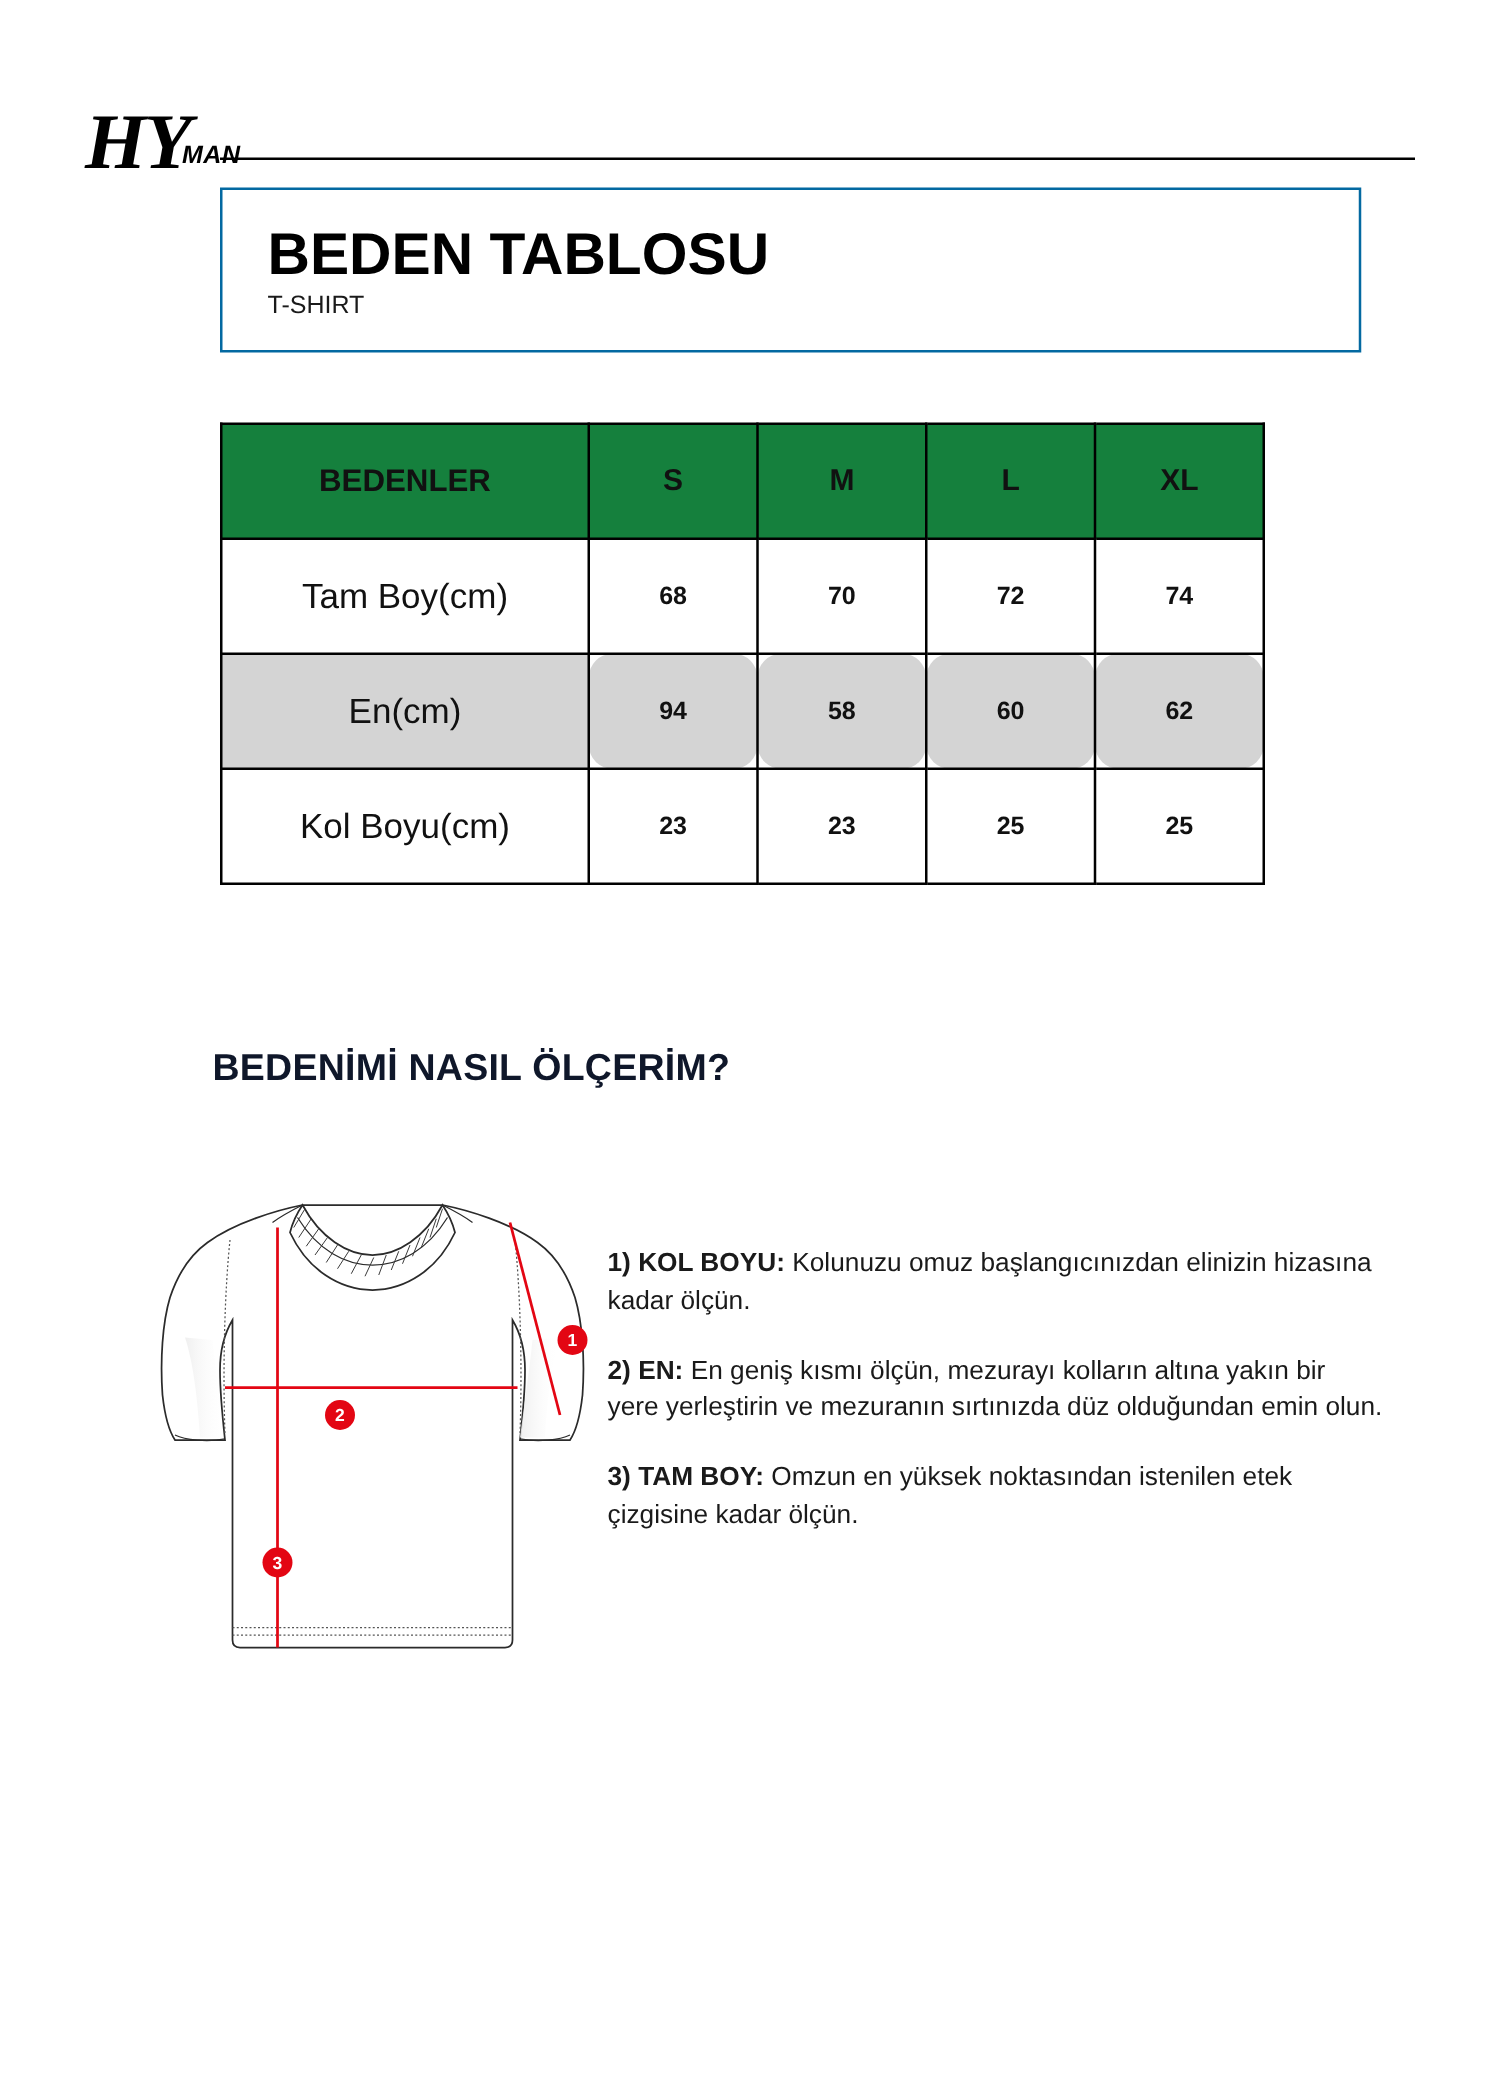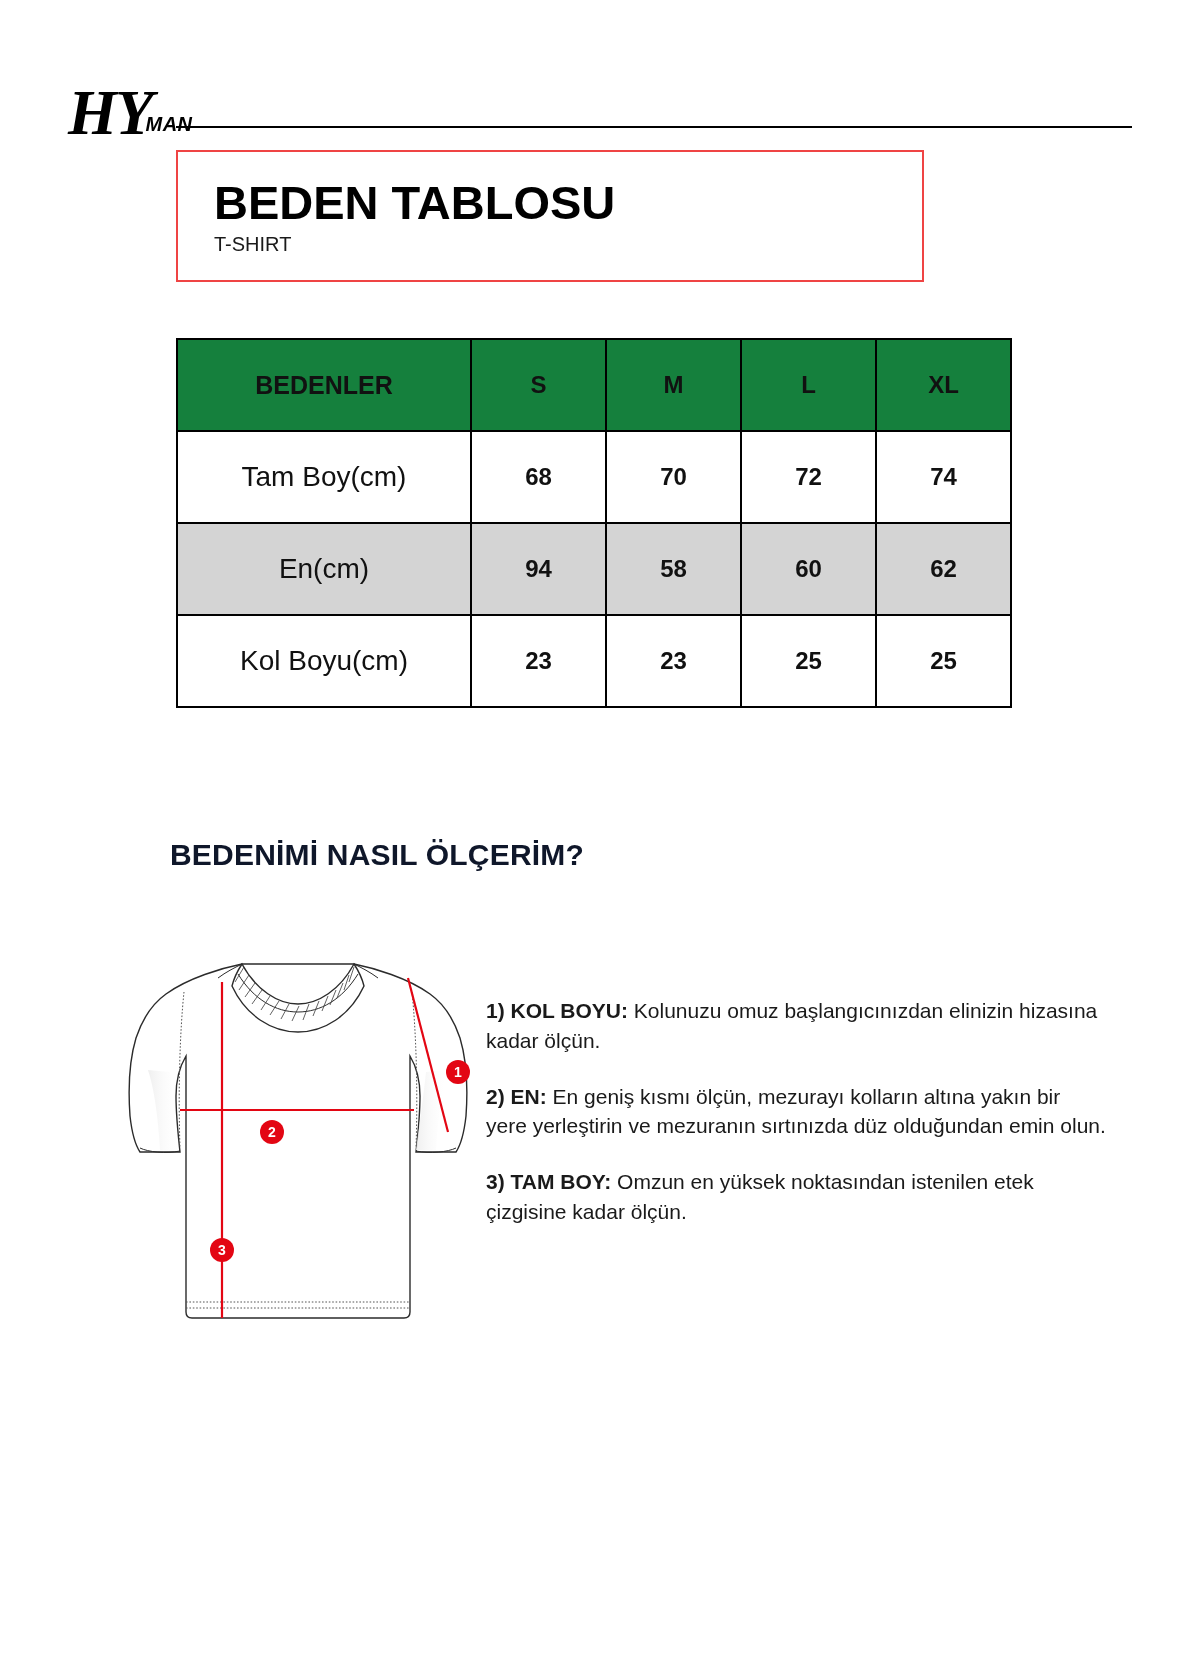--- a/index.html
+++ b/index.html
@@ -57,23 +57,23 @@
     top: 48px;
     height: 2px;
     background: #000;
   }
 
   
   .title-box {
     position: absolute;
     left: 176px;
     top: 150px;
-    width: 748px;
+    width: 913px;
     height: 132px;
-    border: 2px solid #ef4444;
+    border: 2px solid #0369a1;
     box-sizing: border-box;
     padding: 26px 0 0 36px;
   }
   .title-main {
     font-size: 47px;
     font-weight: bold;
     letter-spacing: 0px;
     line-height: 1.05;
     color: #000;
   }
@@ -108,21 +108,22 @@
     font-weight: bold;
     font-size: 24px;
   }
   .size-table thead th.hdr-label { font-size: 25px; }
   .size-table tbody td.row-label {
     font-weight: normal;
     font-size: 28px;
   }
   .size-table tbody td.row-value {
     font-weight: bold;
-    font-size: 24px;
+    font-size: 20px;
+    border-radius: 19px;
   }
   .size-table tbody tr.shaded td { background: #d4d4d4; }
 
   
   .measure-heading {
     position: absolute;
     left: 170px;
     top: 838px;
     font-size: 30px;
     font-weight: bold;

